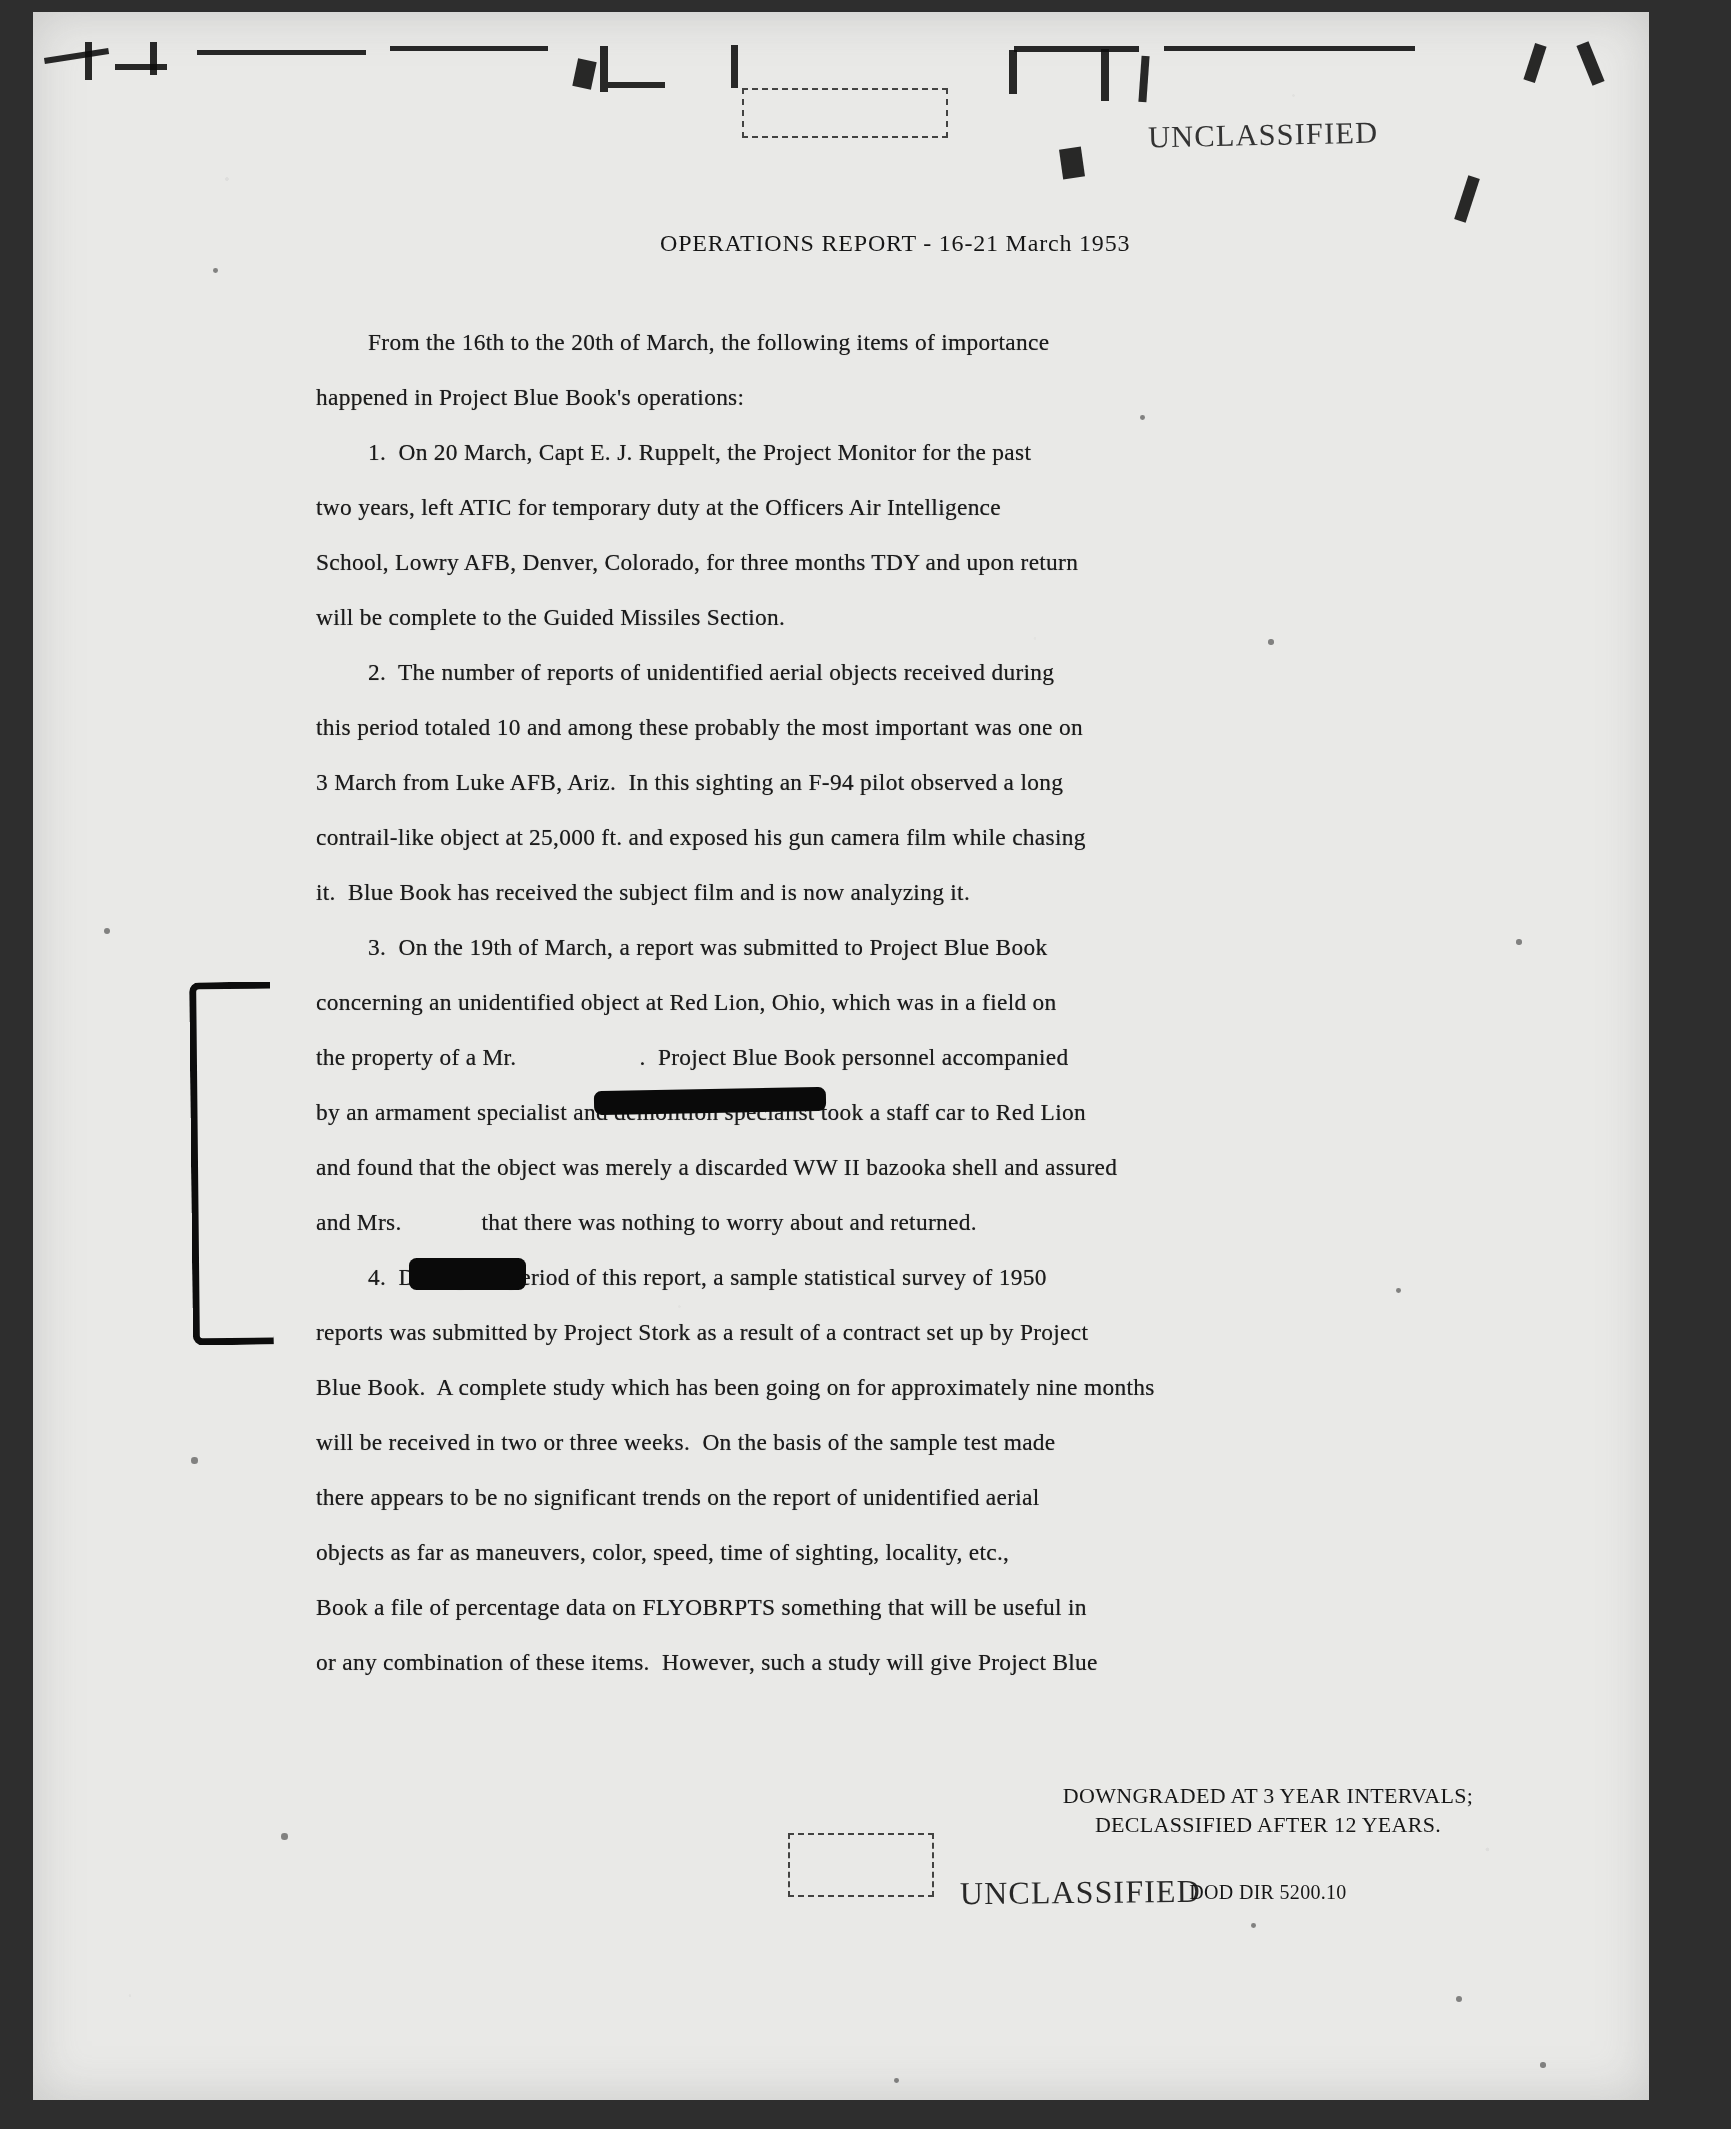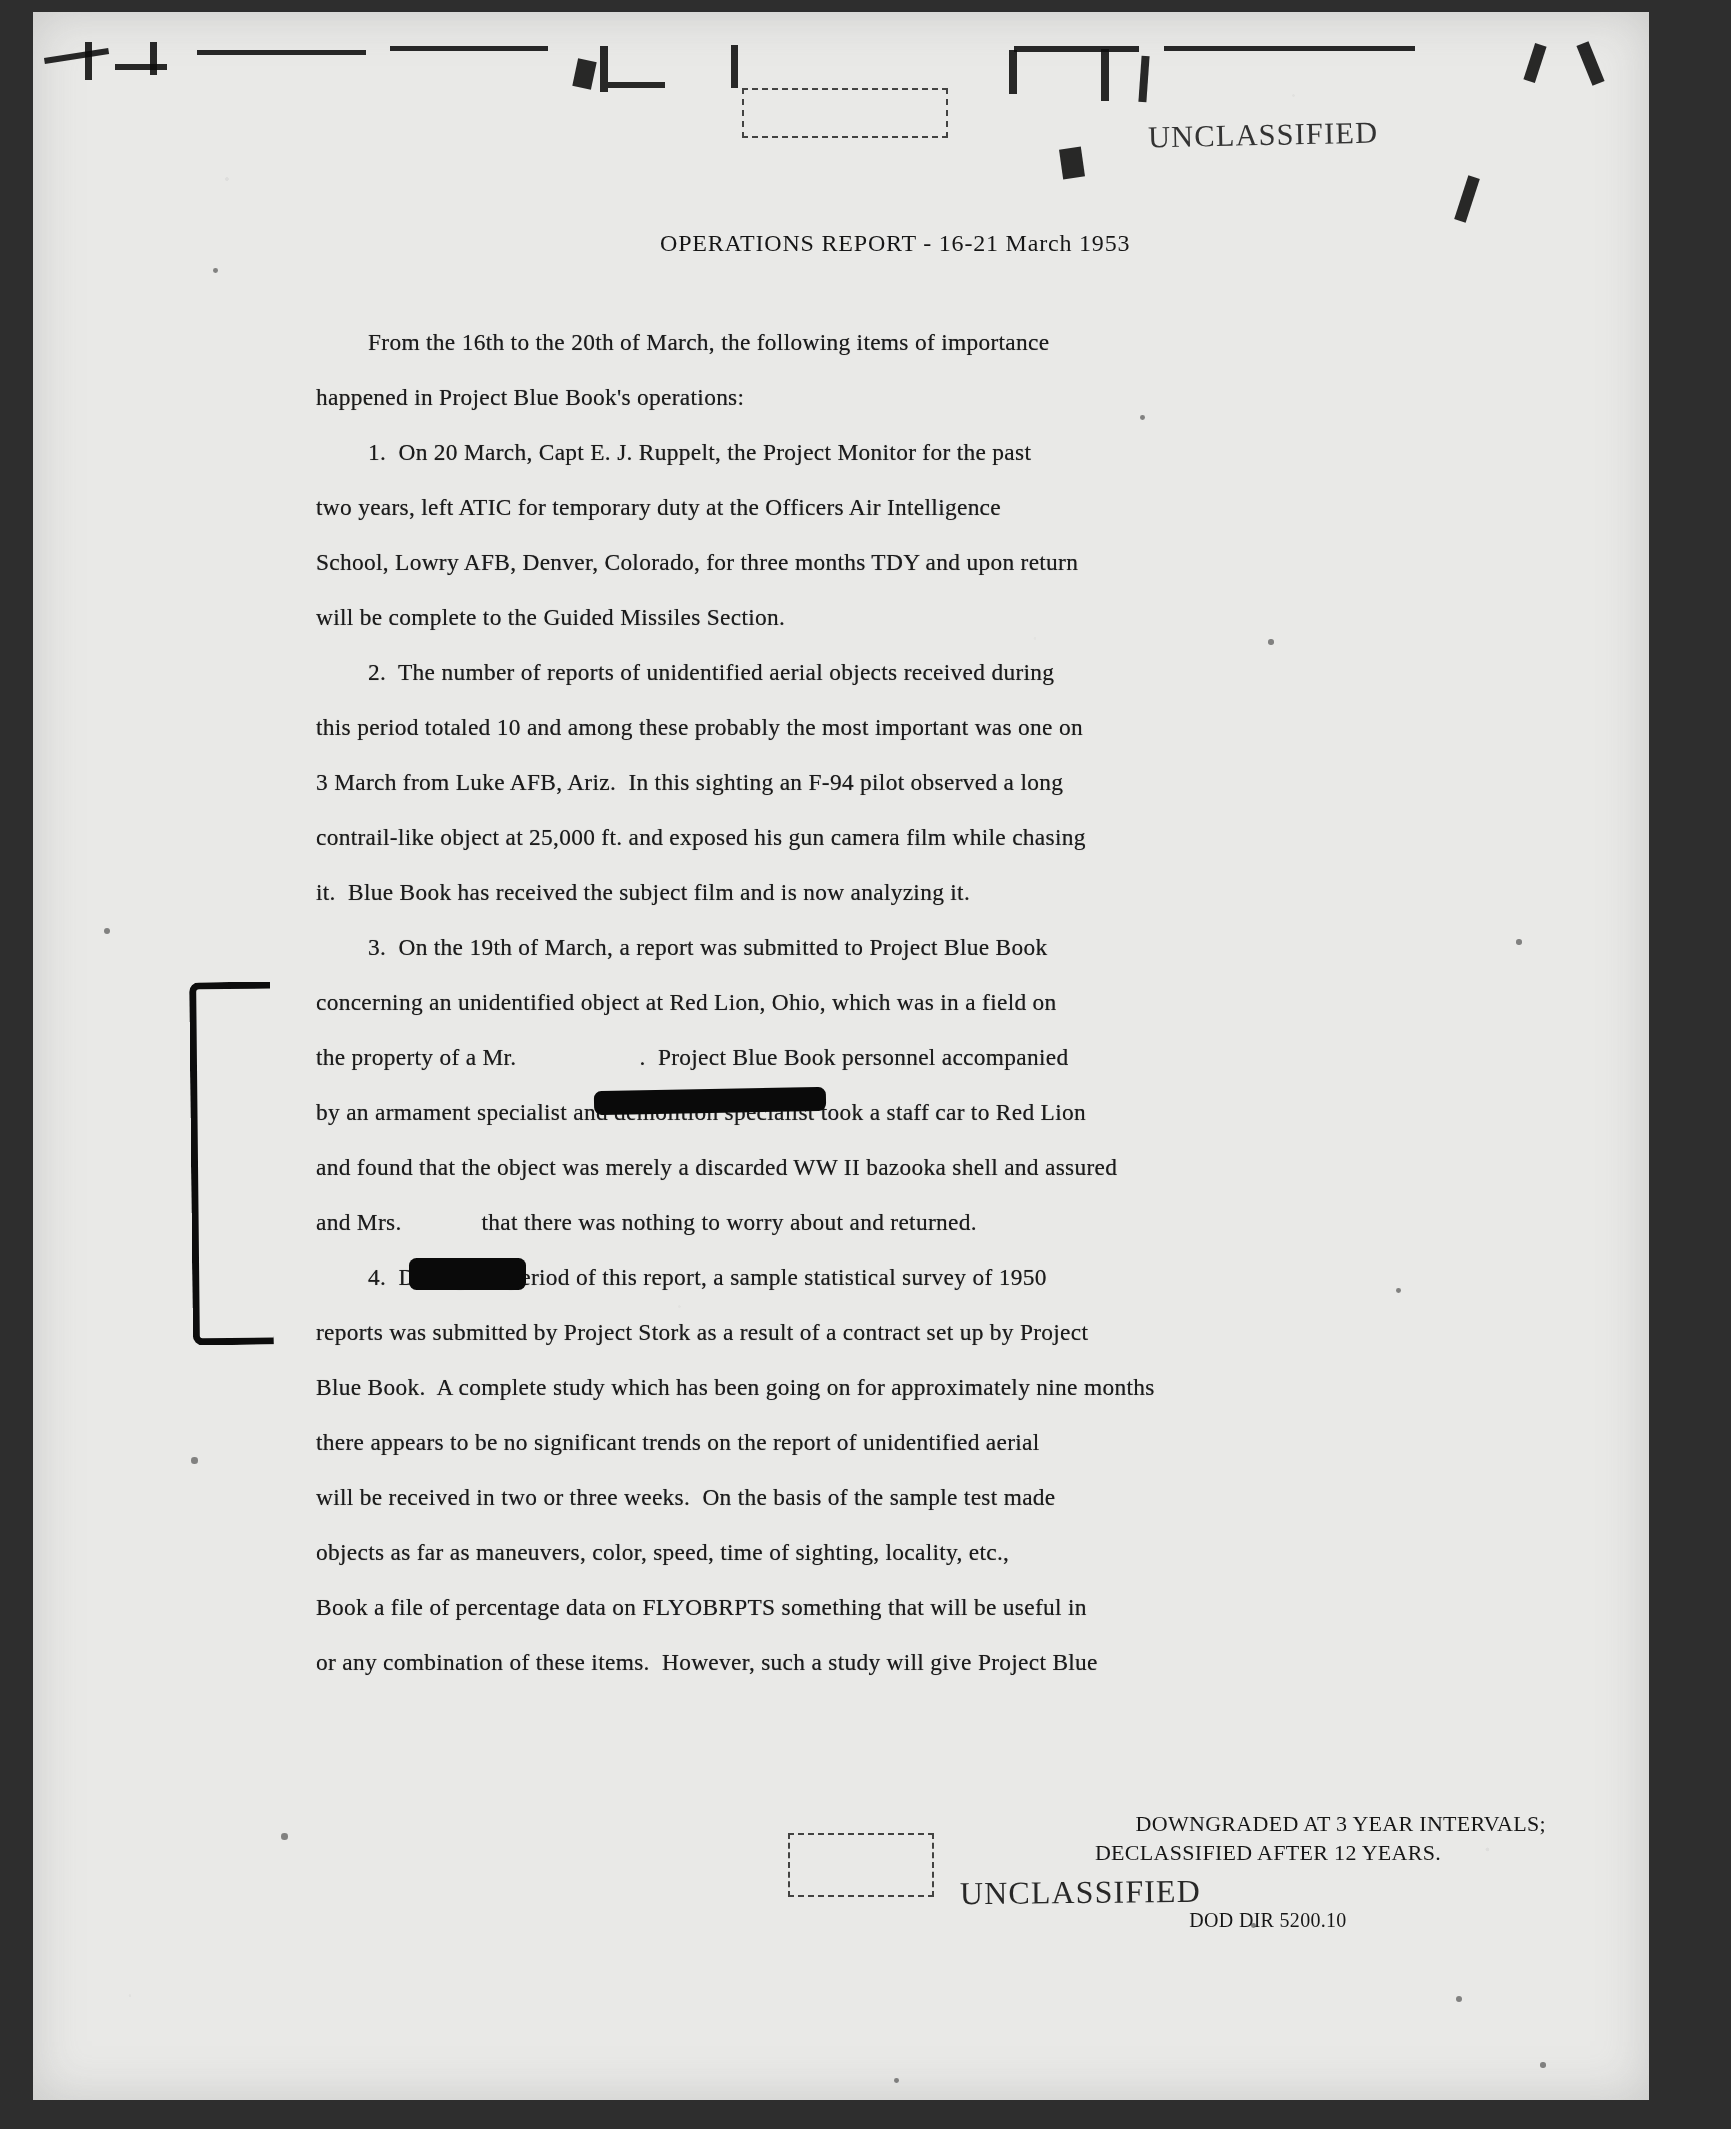--- a/index.html
+++ b/index.html
@@ -157,21 +157,21 @@
     width: 556px;
   }
   #downgrade div {
     font-size: 22px;
     line-height: 29px;
     color: #171717;
     letter-spacing: 0.3px;
     white-space: nowrap;
     font-family: "Liberation Serif", serif;
   }
-  #downgrade .l1 { text-align: right; margin-top: 28px; }
+  #downgrade .l1 { text-align: center; }
   #downgrade .l3 { font-size: 20px; margin-top: 39px; }
 
   
   #bottom-dashbox {
     left: 755px;
     top: 1821px;
     width: 142px;
     height: 60px;
   }
 
@@ -229,22 +229,22 @@
         <div class="line">it.  Blue Book has received the subject film and is now analyzing it.</div>
         <div class="line indent">3.  On the 19th of March, a report was submitted to Project Blue Book</div>
         <div class="line">concerning an unidentified object at Red Lion, Ohio, which was in a field on</div>
         <div class="line">the property of a Mr.                    .  Project Blue Book personnel accompanied</div>
         <div class="line">by an armament specialist and demolition specialist took a staff car to Red Lion</div>
         <div class="line">and found that the object was merely a discarded WW II bazooka shell and assured</div>
         <div class="line">and Mrs.             that there was nothing to worry about and returned.</div>
         <div class="line indent">4.  During the period of this report, a sample statistical survey of 1950</div>
         <div class="line">reports was submitted by Project Stork as a result of a contract set up by Project</div>
         <div class="line">Blue Book.  A complete study which has been going on for approximately nine months</div>
+        <div class="line">will be received in two or three weeks.  On the basis of the sample test made</div>
         <div class="line">there appears to be no significant trends on the report of unidentified aerial</div>
-        <div class="line">will be received in two or three weeks.  On the basis of the sample test made</div>
         <div class="line">objects as far as maneuvers, color, speed, time of sighting, locality, etc.,</div>
         <div class="line">Book a file of percentage data on FLYOBRPTS something that will be useful in</div>
         <div class="line">or any combination of these items.  However, such a study will give Project Blue</div>
       </div>
 
     <div class="redact" id="redact-1"></div>
     <div class="redact" id="redact-2"></div>
 
     <div id="bracket"></div>
 

